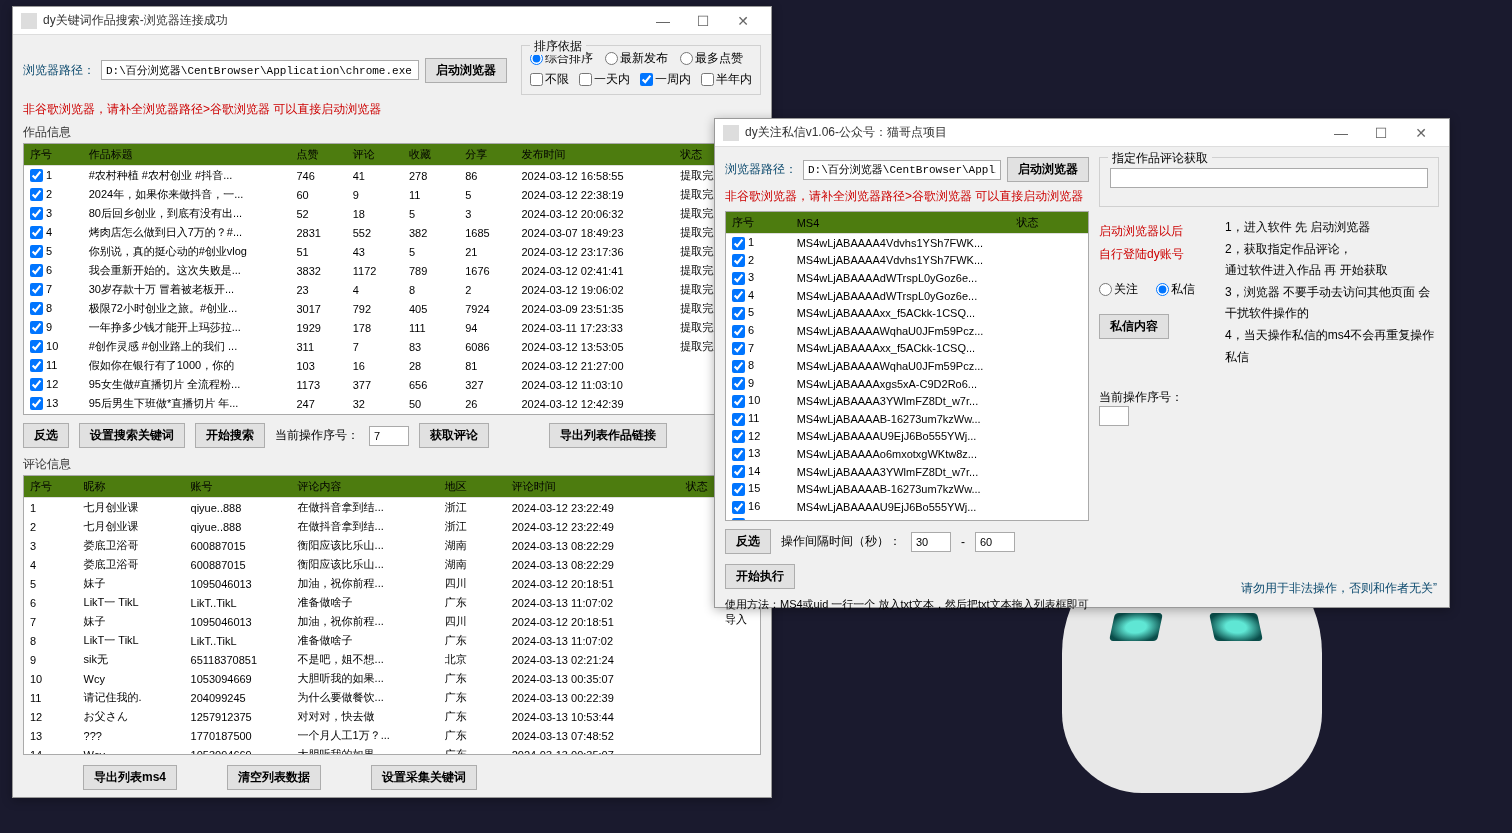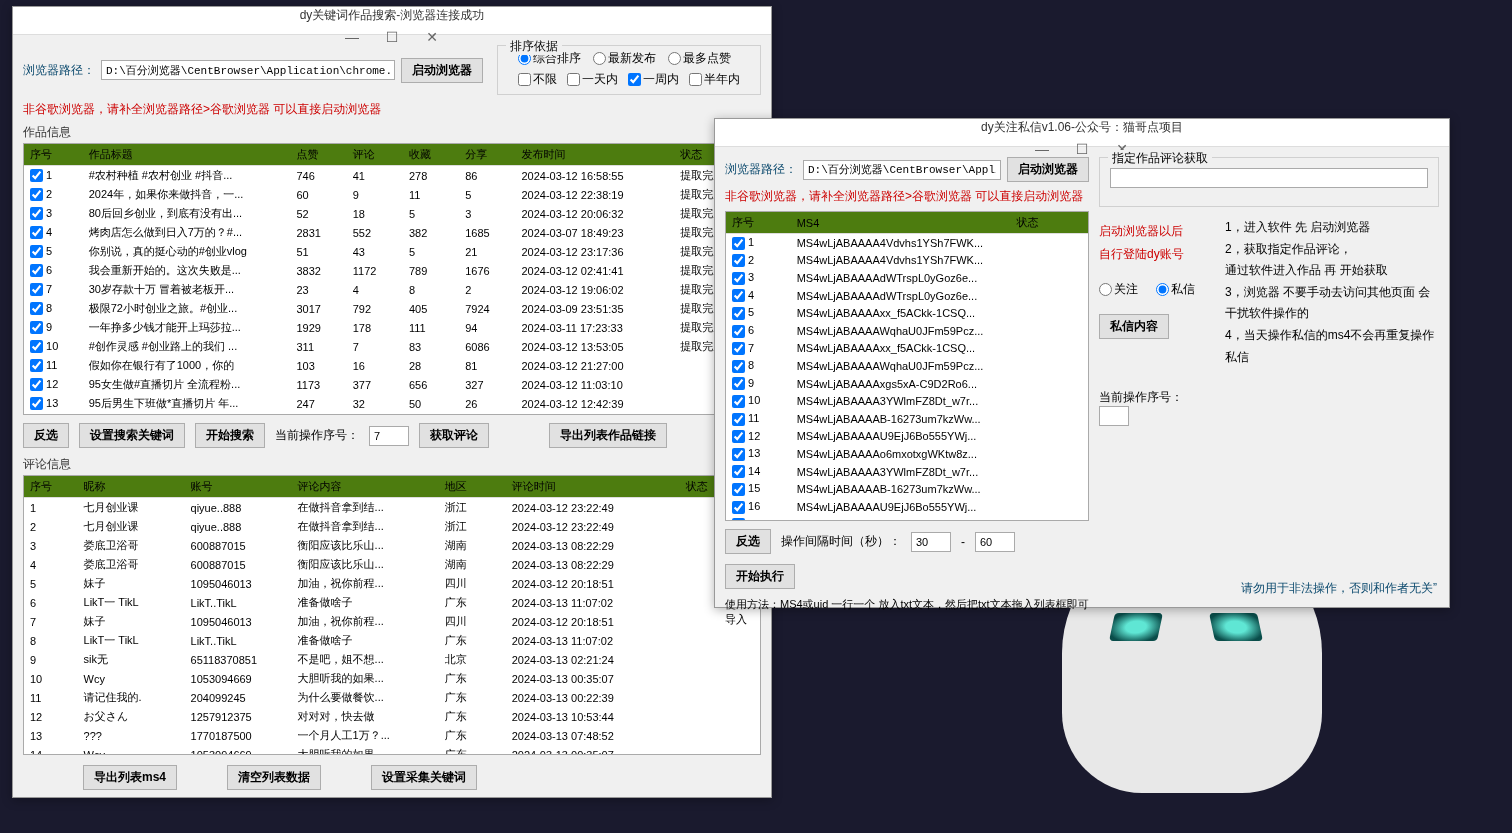--- a/index.html
+++ b/index.html
@@ -1,29 +1,29 @@
 <!DOCTYPE html>
 <html><head>
 <meta charset="utf-8">
 <style>
 * { margin: 0; padding: 0; box-sizing: border-box; }
 body { font-family: "SimSun", "Microsoft YaHei", sans-serif; font-size: 12px; background: #1a1a2e; width: 1512px; height: 833px; position: relative; overflow: hidden; }
 .window { position: absolute; background: #f0f0f0; border: 1px solid #999; box-shadow: 0 2px 10px rgba(0,0,0,0.3); }
-.titlebar { height: 28px; background: #fff; border-bottom: 1px solid #ddd; display: flex; align-items: center; padding: 0 8px; flex-direction: column; }
+.titlebar { height: 28px; background: #fff; border-bottom: 1px solid #ddd; display: flex; align-items: center; padding: 0 8px; }
 .titlebar-icon { width: 16px; height: 16px; background: #ddd; margin-right: 6px; }
 .titlebar-title { flex: 1; color: #333; font-size: 12px; }
 .titlebar-btns { display: flex; gap: 0; }
 .titlebar-btn { width: 40px; height: 26px; display: flex; align-items: center; justify-content: center; color: #666; font-size: 14px; cursor: pointer; }
 .content { padding: 10px; }
 .row { display: flex; align-items: center; margin-bottom: 6px; gap: 6px; }
 .label { color: #0c4a6e; }
 .text-input { border: 1px solid #aaa; background: #fff; padding: 2px 4px; font-family: "Courier New", monospace; font-size: 11px; height: 20px; }
 .btn { background: #e1e1e1; border: 1px solid #adadad; padding: 3px 10px; font-size: 12px; cursor: pointer; font-weight: bold; }
 .hint-red { color: #c00; font-size: 12px; margin: 6px 0; }
-.fieldset { border: 1px solid #d0d0d0; padding: 4px 20px; position: relative; }
+.fieldset { border: 1px solid #d0d0d0; padding: 4px 8px; position: relative; }
 .fieldset-title { position: absolute; top: -8px; left: 8px; background: #f0f0f0; padding: 0 4px; font-size: 12px; }
 .radio-row { display: flex; gap: 12px; align-items: center; }
 .radio-row label, .checkbox-row label { display: flex; align-items: center; gap: 2px; font-size: 12px; }
 .checkbox-row { display: flex; gap: 10px; align-items: center; margin-top: 4px; }
 input[type="radio"], input[type="checkbox"] { margin: 0; }
 .section-label { font-size: 12px; color: #333; margin: 6px 0 2px 0; }
 .table-wrap { background: #fff; border: 1px solid #aaa; overflow: auto; }
 table { border-collapse: collapse; width: 100%; font-size: 11px; }
 th { background: #4d7c0f; text-align: left; padding: 3px 6px; border-bottom: 1px solid #ddd; font-weight: normal; position: sticky; top: 0; }
 td { padding: 2px 6px; white-space: nowrap; overflow: hidden; text-overflow: ellipsis; }

